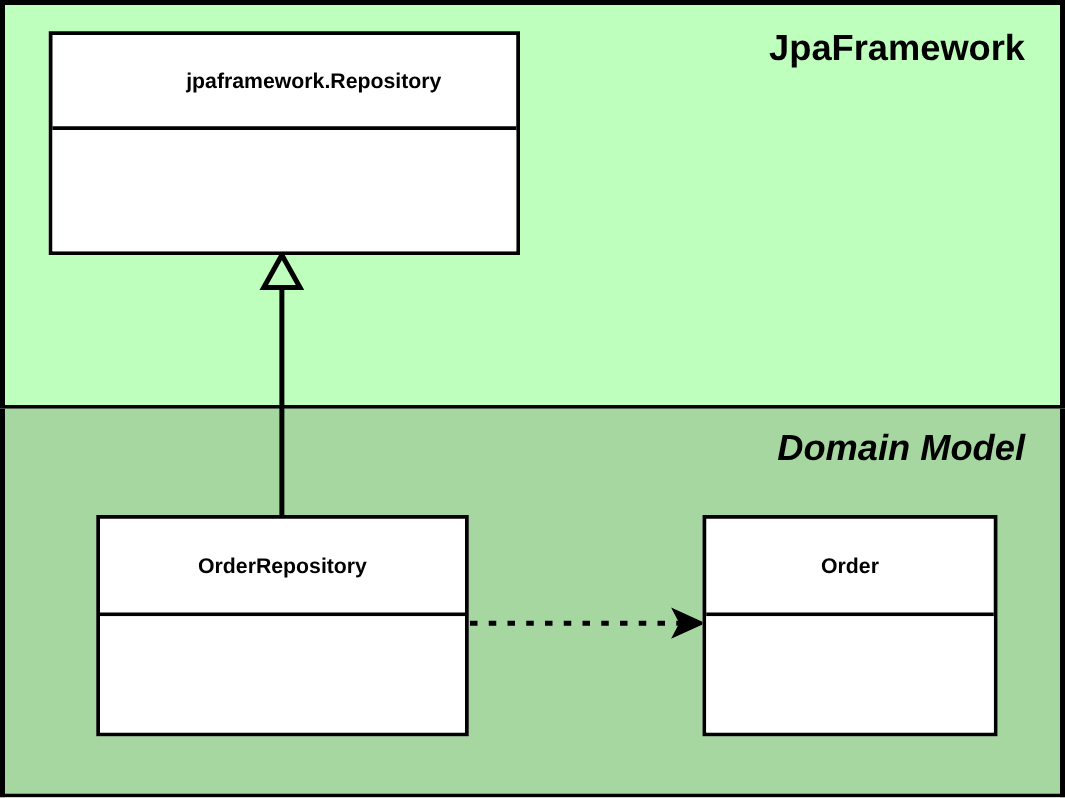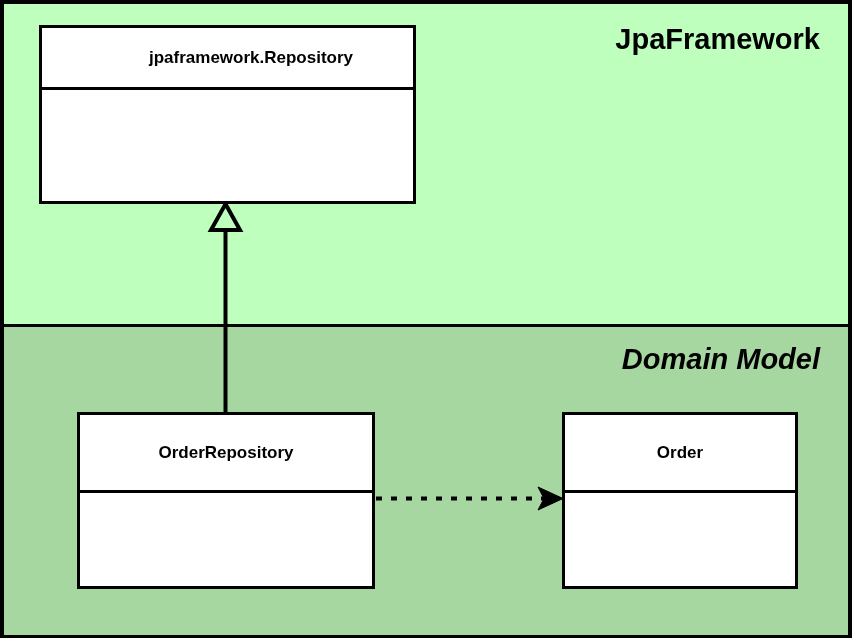--- a/index.html
+++ b/index.html
@@ -81,21 +81,21 @@
     flex: 1 1 auto;
     background: #ffffff;
   }
 
   #class-repository {
     left: 39px;
     top: 25px;
     width: 377px;
     height: 179px;
   }
-  #class-repository .title-compartment { height: 62px; padding-left: 47px; }
+  #class-repository .title-compartment { height: 76px; padding-left: 47px; }
 
   #class-order-repository {
     left: 77px;
     top: 412px;
     width: 298px;
     height: 177px;
   }
   #class-order-repository .title-compartment { height: 78px; }
 
   #class-order {

